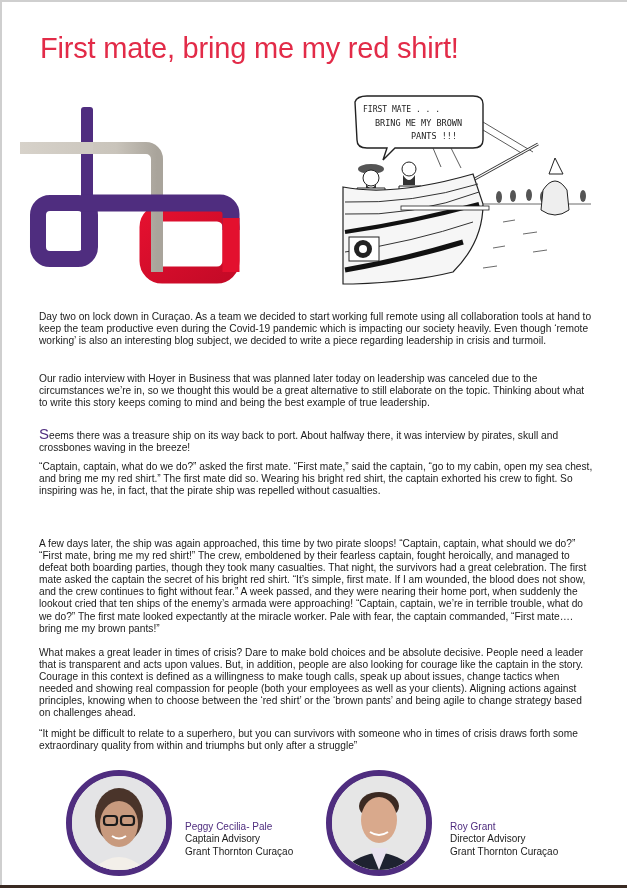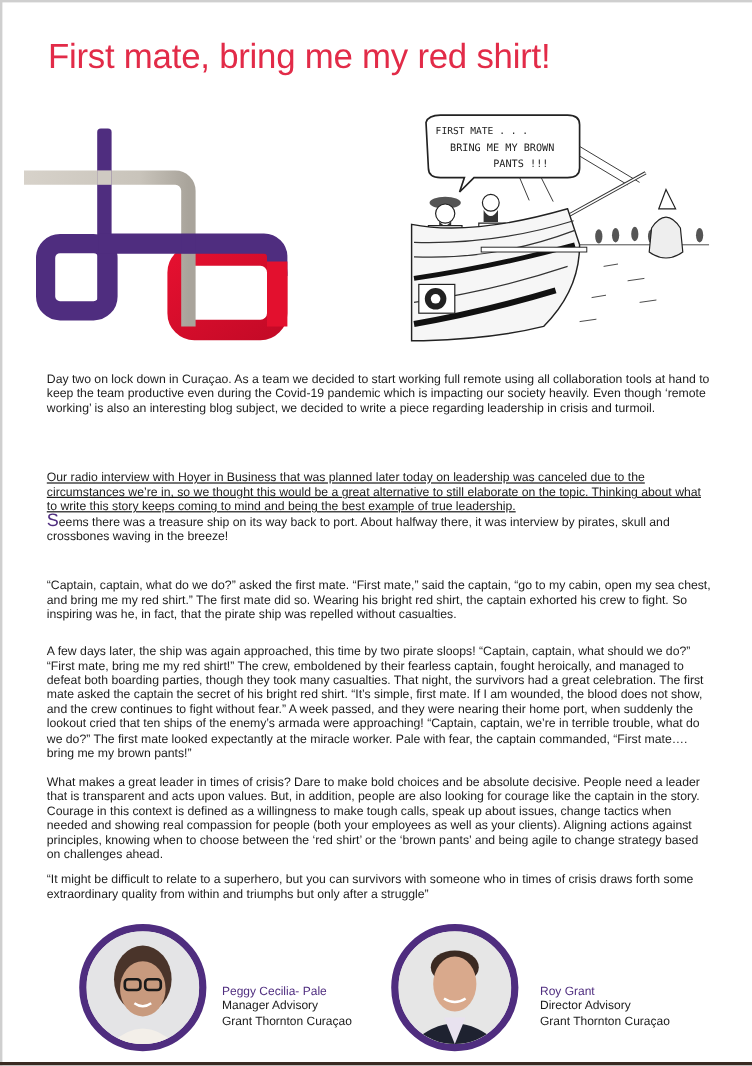--- a/index.html
+++ b/index.html
@@ -18,23 +18,23 @@
     .logo { position: absolute; left: 20px; top: 100px; width: 230px; height: 190px; }
 
     .cartoon { position: absolute; left: 333px; top: 92px; width: 258px; height: 198px; }
 
     .body-text {
       position: absolute; left: 39px; width: 555px;
       font-size: 10.2px; line-height: 12.1px; color: #1b1b1b;
       font-family: "Liberation Sans", sans-serif;
     }
     .p1 { top: 311px; }
-    .p2 { top: 393px; text-decoration: underline; }
+    .p2 { top: 373px; }
     .p3 { top: 428px; }
-    .p4 { top: 483px; }
+    .p4 { top: 461px; }
     .p5 { top: 538px; }
     .p6 { top: 647px; }
     .p7 { top: 728px; }
     .dropcap { color: #4f2d7f; font-size: 15px; line-height: 12px; }
 
     .author { position: absolute; top: 770px; }
     .author .photo {
       position: absolute; width: 106px; height: 106px; border-radius: 50%;
       border: 6px solid #4f2d7f; background: #e3e3e5; overflow: hidden;
     }
@@ -159,21 +159,21 @@
       <ellipse cx="47" cy="40" rx="24" ry="28" fill="#4a342a"></ellipse>
       <ellipse cx="47" cy="48" rx="19" ry="23" fill="#c89a7e"></ellipse>
       <rect x="32" y="40" width="13" height="9" rx="3" fill="none" stroke="#1a1a1a" stroke-width="2.2"></rect>
       <rect x="49" y="40" width="13" height="9" rx="3" fill="none" stroke="#1a1a1a" stroke-width="2.2"></rect>
       <path d="M40 60 q7 5 14 0" stroke="#fff" stroke-width="2" fill="none"></path>
       <path d="M20 94 q27 -26 54 0 z" fill="#f3efe9"></path>
     </svg>
   </div>
   <div class="meta">
     <div class="name">Peggy Cecilia- Pale</div>
-    <div class="role">Manager Advisory</div>
+    <div class="role">Captain Advisory</div>
     <div class="org">Grant Thornton Curaçao</div>
   </div>
 </div>
 
 <div class="author a2">
   <div class="photo">
     <svg width="94" height="94" viewBox="0 0 94 94">
       <rect width="94" height="94" fill="#e6e6e6"></rect>
       <ellipse cx="47" cy="30" rx="20" ry="14" fill="#3b2a22"></ellipse>
       <ellipse cx="47" cy="44" rx="18" ry="23" fill="#d9a98c"></ellipse>

